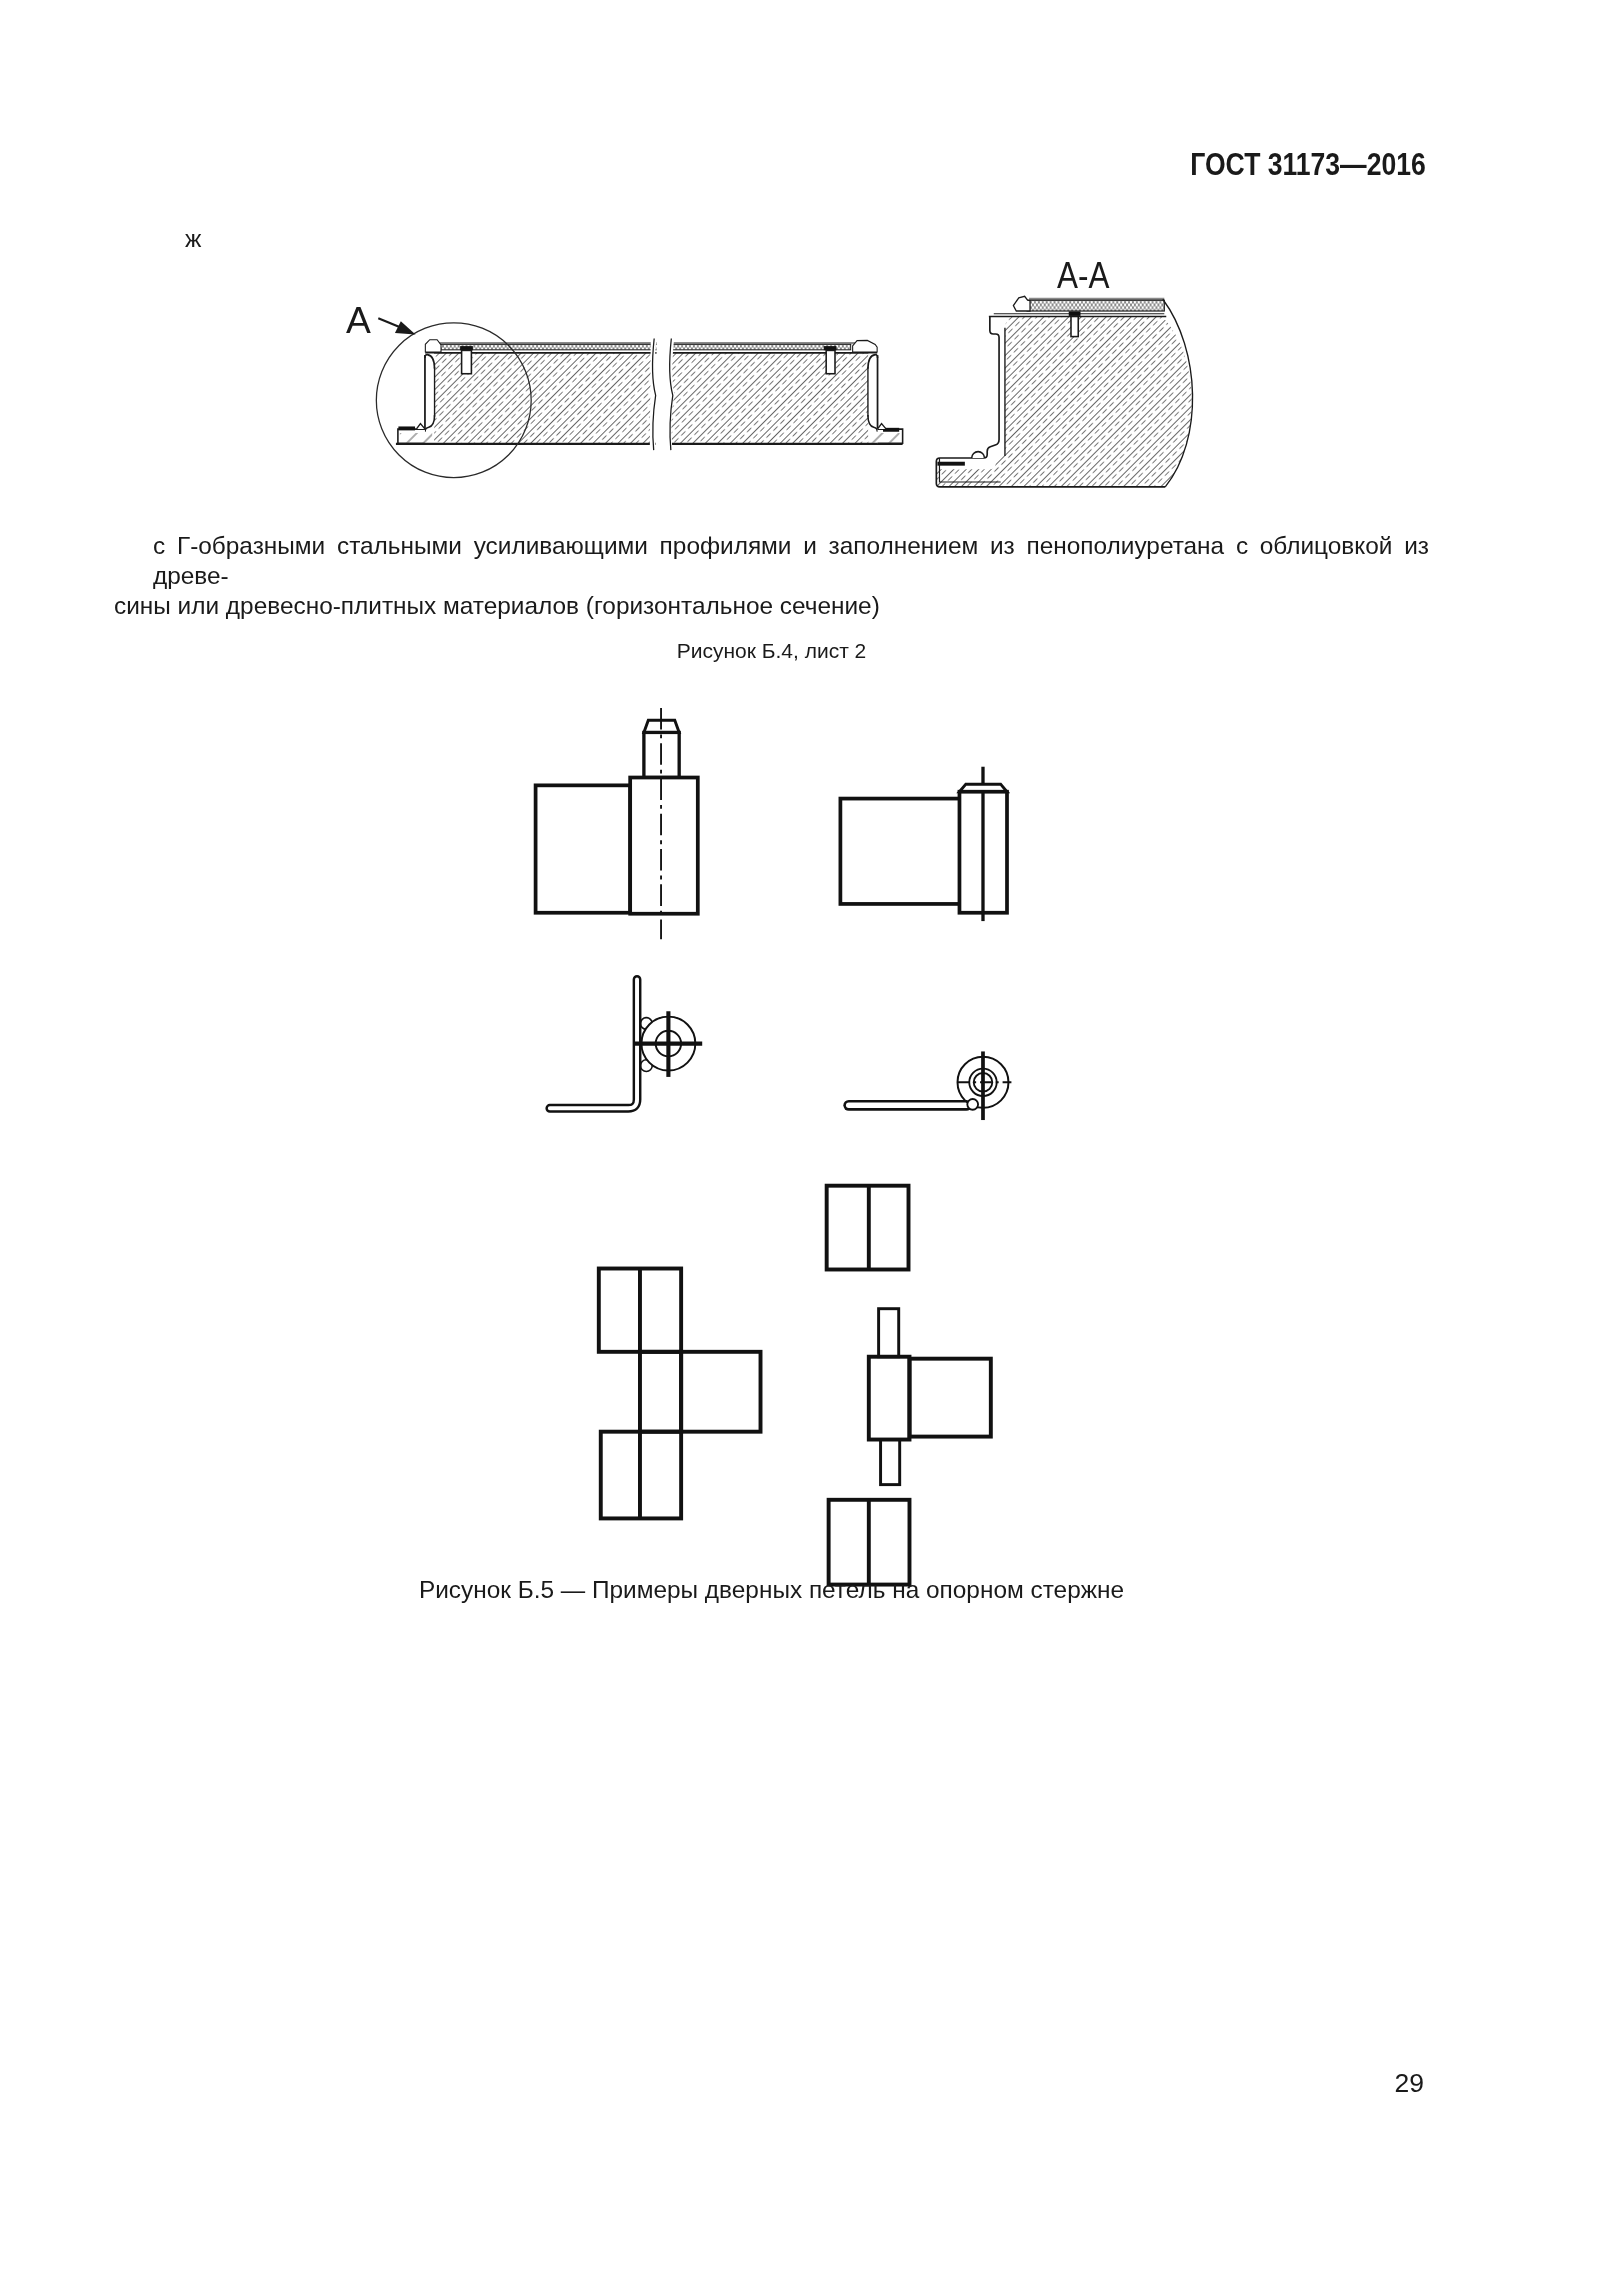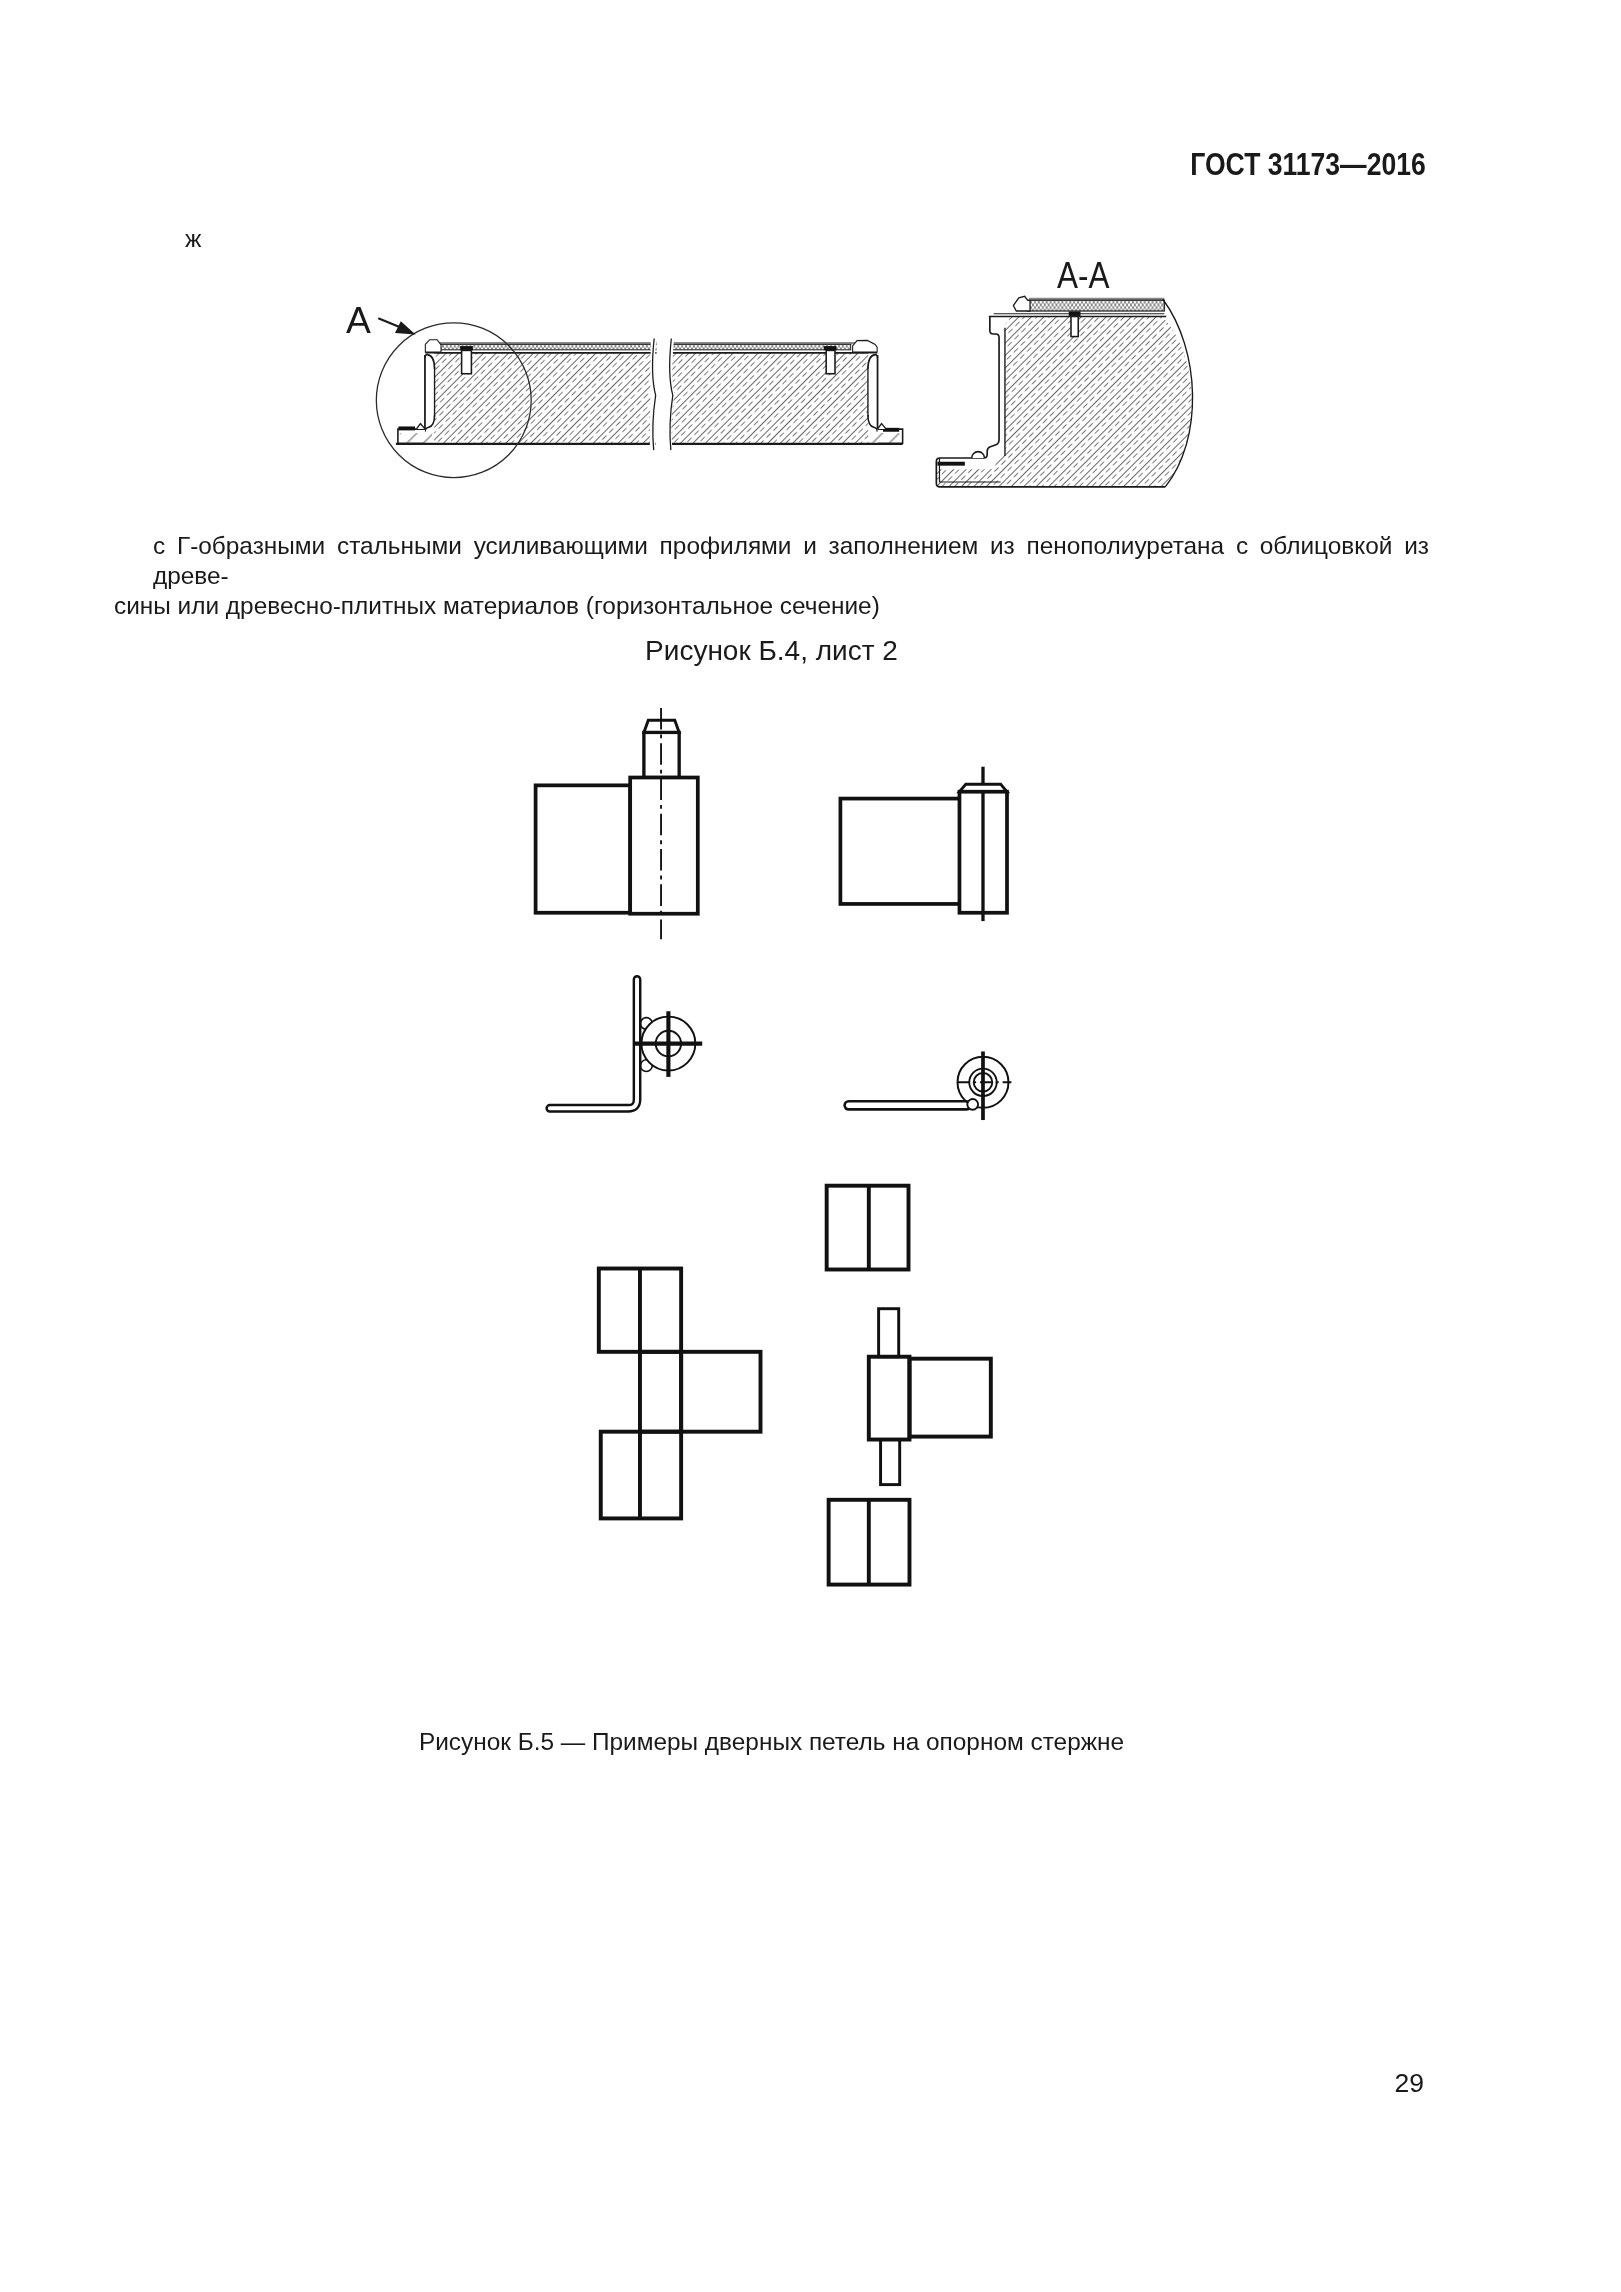--- a/index.html
+++ b/index.html
@@ -215,18 +215,18 @@
       <line x1="886.5" y1="1530" x2="886.5" y2="1616.5"></line>
     </g>
   </g>
 </svg>
 
 <div class="abs" style="left:114px;top:531px;width:1315px;font-size:24.4px;line-height:30px;">
   <div style="text-align:justify;text-align-last:justify;margin-left:39px;">с Г-образными стальными усиливающими профилями и заполнением из пенополиуретана с облицовкой из древе-</div>
   <div>сины или древесно-плитных материалов (горизонтальное сечение)</div>
 </div>
 
-<div class="abs" style="left:114px;top:636px;width:1315px;text-align:center;font-size:28px;line-height:30px;">Рисунок Б.4, лист 2</div>
-
-<div class="abs" style="left:114px;top:1727px;width:1315px;text-align:center;font-size:24.4px;line-height:30px;">Рисунок Б.5 — Примеры дверных петель на опорном стержне</div>
+<div class="abs" style="left:114px;top:636px;width:1315px;text-align:center;font-size:21px;line-height:30px;">Рисунок Б.4, лист 2</div>
+
+<div class="abs" style="left:114px;top:1575px;width:1315px;text-align:center;font-size:24.4px;line-height:30px;">Рисунок Б.5 — Примеры дверных петель на опорном стержне</div>
 
 <div class="abs" style="top:2070px;right:197px;font-size:26.5px;line-height:26.5px;margin-left:36px;">29</div>
 
 
 </body></html>

